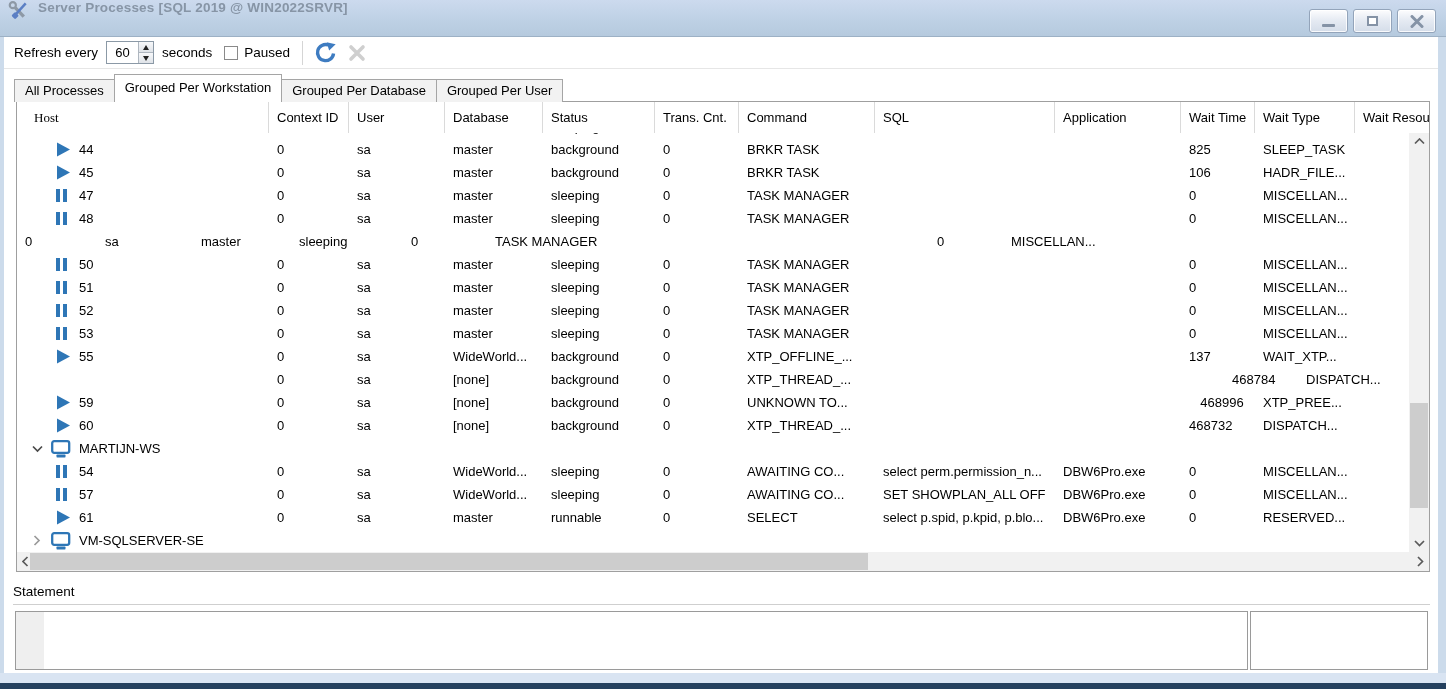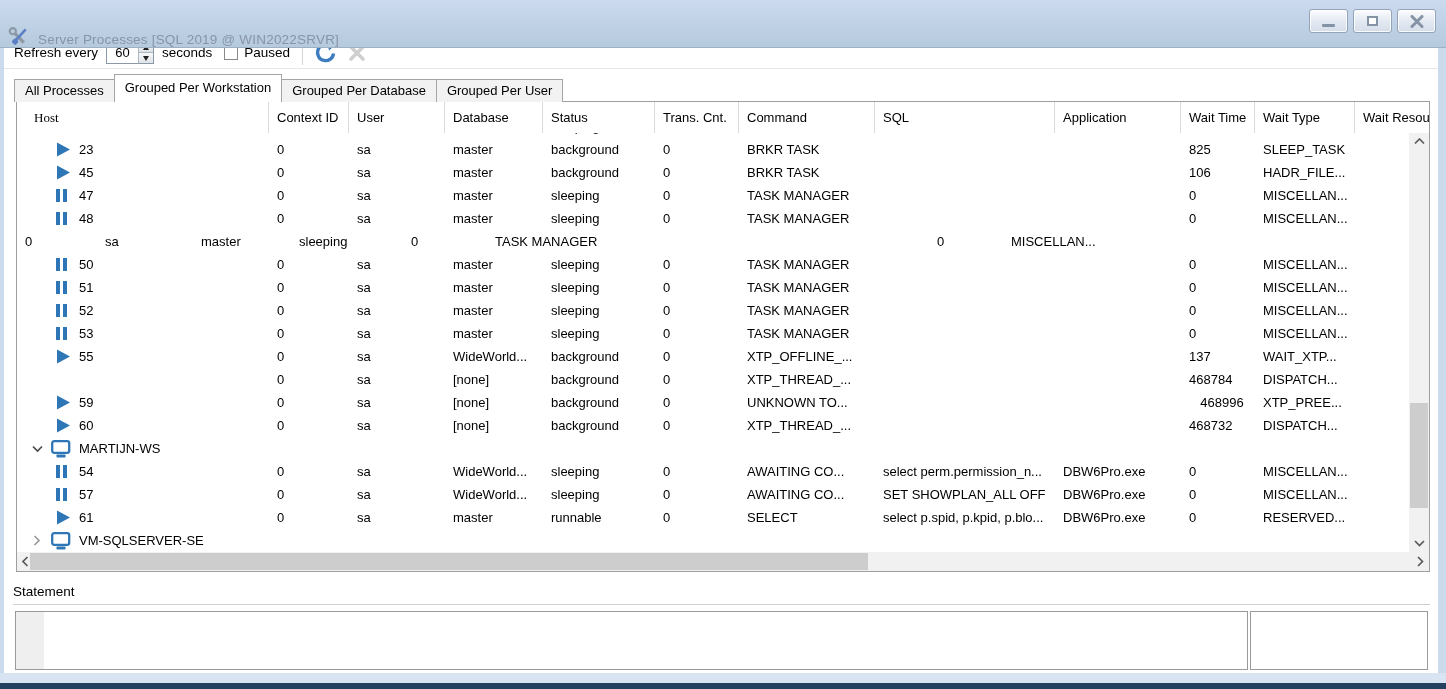--- a/index.html
+++ b/index.html
@@ -1,23 +1,23 @@
 <!DOCTYPE html>
 <html><head>
 <meta charset="utf-8">
 <style>
   html,body{margin:0;padding:0;background:#eef2f7;}
   *{box-sizing:border-box;}
   .app{position:relative;width:1446px;height:689px;background:#fff;
        font-family:"Liberation Sans",sans-serif;font-size:13px;color:#000;overflow:hidden;}
 
   
-  .titlebar{position:absolute;left:0;top:0;right:0;height:48px;
+  .titlebar{position:absolute;left:0;top:0;right:0;height:37px;
     background:linear-gradient(#ccdaee,#bdd0e4 60%,#b6cade);
-    border-bottom:1px solid #9db1c5;display:flex;align-items:flex-end;padding-left:8px;z-index:10;}
+    border-bottom:1px solid #9db1c5;display:flex;align-items:flex-start;padding-left:8px;z-index:10;font-weight:bold;}
   .title-text{color:#8795a6;font-size:13.5px;margin-left:7px;letter-spacing:.2px;}
   .winbtns{position:absolute;right:10px;top:9px;display:flex;gap:5px;}
   .wbtn{width:39px;height:24px;border:1px solid #93a4ba;border-radius:3px;
     background:linear-gradient(#fdfdfe,#e6ebf3 45%,#d4dde9);
     box-shadow:inset 0 0 0 1px rgba(255,255,255,.85);
     display:flex;align-items:center;justify-content:center;cursor:pointer;}
   .glyph-min{width:13px;height:3px;background:#8593a6;border-radius:1px;margin-top:8px;}
   .glyph-max{width:11px;height:10px;border:2px solid #8593a6;background:#fff;}
   .border-left{position:absolute;left:0;top:36px;bottom:6px;width:4px;background:#ccdbeb;}
   .border-right{position:absolute;right:0;top:36px;bottom:6px;width:8px;background:#ccdbeb;}
@@ -180,21 +180,21 @@
             <div class="cell" style="width: 100px;"></div>
             <div class="cell" style="width: 120px;"></div>
           </div>
           <div class="row">
             <div class="cell hostcell" style="width: 252px;">
               <span class="picon">
                 <svg width="15" height="15" viewBox="0 0 15 15">
                   <polygon points="1,0.5 14,7.5 1,14.5" fill="#2e76b6"></polygon>
                 </svg>
               </span>
-              <span>23</span>
+              <span>44</span>
             </div>
             <div class="cell" style="width: 80px;">0</div>
             <div class="cell" style="width: 96px;">sa</div>
             <div class="cell" style="width: 98px;">master</div>
             <div class="cell" style="width: 112px;">background</div>
             <div class="cell" style="width: 84px;">0</div>
             <div class="cell" style="width: 136px;">BRKR TASK</div>
             <div class="cell" style="width: 180px;"></div>
             <div class="cell" style="width: 126px;"></div>
             <div class="cell" style="width: 74px;">825</div>
@@ -386,21 +386,21 @@
               <span>58</span>
             </div>
             <div class="cell" style="width: 80px;">0</div>
             <div class="cell" style="width: 96px;">sa</div>
             <div class="cell" style="width: 98px;">[none]</div>
             <div class="cell" style="width: 112px;">background</div>
             <div class="cell" style="width: 84px;">0</div>
             <div class="cell" style="width: 136px;">XTP_THREAD_...</div>
             <div class="cell" style="width: 180px;"></div>
             <div class="cell" style="width: 126px;"></div>
-            <div class="cell" style="width: 74px;">468784</div>
+            <div class="cell" style="width: 74px; margin-left: 43px;">468784</div>
             <div class="cell" style="width: 100px;">DISPATCH...</div>
             <div class="cell" style="width: 120px;"></div>
           </div>
           <div class="row">
             <div class="cell hostcell" style="width: 252px;">
               <span class="picon">
                 <svg width="15" height="15" viewBox="0 0 15 15">
                   <polygon points="1,0.5 14,7.5 1,14.5" fill="#2e76b6"></polygon>
                 </svg>
               </span>

